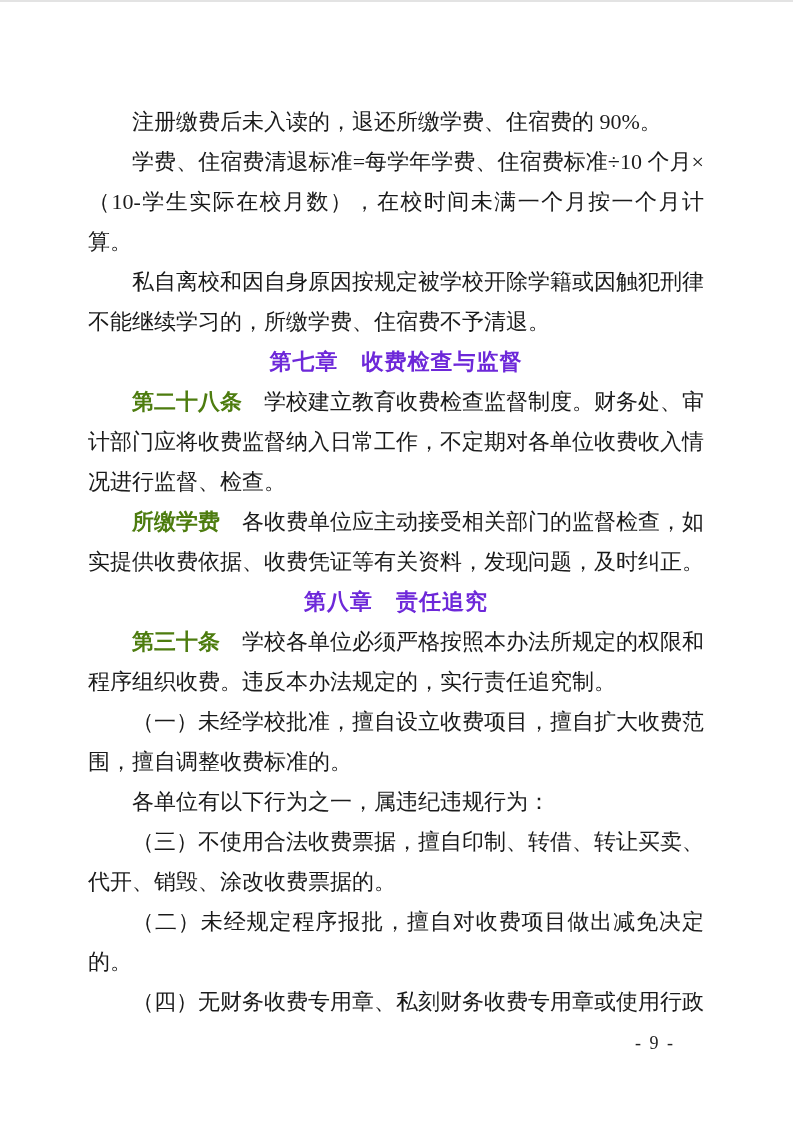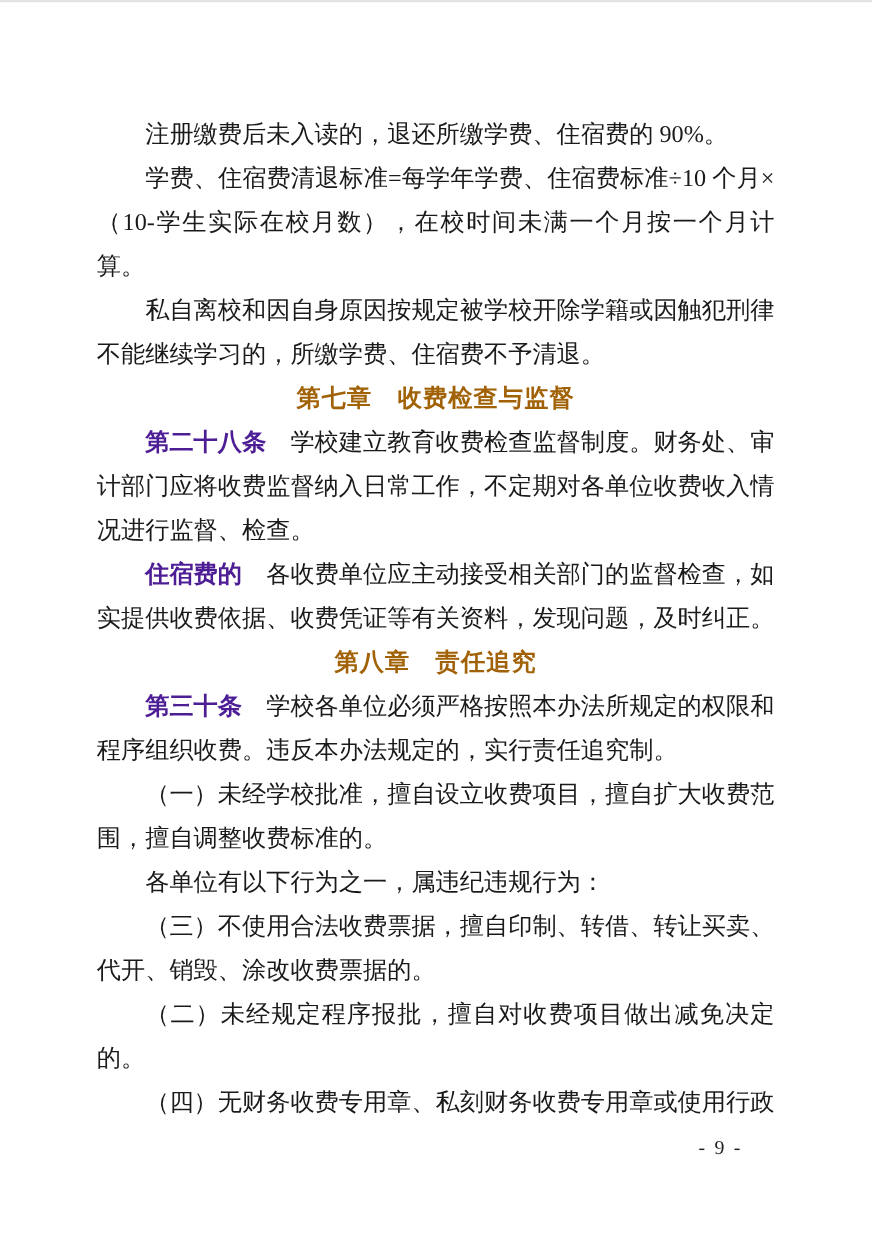--- a/index.html
+++ b/index.html
@@ -30,26 +30,26 @@
   }
   h2.chapter{
     margin:0;
     font-family:"Liberation Sans","DejaVu Sans",sans-serif;
     font-size:22px;
     font-weight:bold;
     text-align:center;
     text-indent:0;
     line-height:40px;
     letter-spacing:1px;
-    color:#a16207;
+    color:#6d28d9;
   }
   b.lead{
     font-family:"Liberation Sans","DejaVu Sans",sans-serif;
     font-weight:bold;
-    color:#4c1d95;
+    color:#4d7c0f;
   }
   .footer{
     position:absolute;
     top:1031px;
     right:118px;
     font-family:"Liberation Serif","DejaVu Serif",serif;
     font-size:18px;
     color:#222222;
     letter-spacing:2px;
   }
@@ -57,21 +57,21 @@
 </head>
 <body>
 
 <div class="page">
   <div class="content" id="doc-content">
       <p class="para">注册缴费后未入读的，退还所缴学费、住宿费的 90%。</p>
       <p class="para">学费、住宿费清退标准=每学年学费、住宿费标准÷10 个月×（10-学生实际在校月数），在校时间未满一个月按一个月计算。</p>
       <p class="para">私自离校和因自身原因按规定被学校开除学籍或因触犯刑律不能继续学习的，所缴学费、住宿费不予清退。</p>
       <h2 class="chapter">第七章　收费检查与监督</h2>
       <p class="para"><b class="lead">第二十八条</b>　<span>学校建立教育收费检查监督制度。财务处、审计部门应将收费监督纳入日常工作，不定期对各单位收费收入情况进行监督、检查。</span></p>
-      <p class="para"><b class="lead">住宿费的</b>　<span>各收费单位应主动接受相关部门的监督检查，如实提供收费依据、收费凭证等有关资料，发现问题，及时纠正。</span></p>
+      <p class="para"><b class="lead">所缴学费</b>　<span>各收费单位应主动接受相关部门的监督检查，如实提供收费依据、收费凭证等有关资料，发现问题，及时纠正。</span></p>
       <h2 class="chapter">第八章　责任追究</h2>
       <p class="para"><b class="lead">第三十条</b>　<span>学校各单位必须严格按照本办法所规定的权限和程序组织收费。违反本办法规定的，实行责任追究制。</span></p>
       <p class="para">（一）未经学校批准，擅自设立收费项目，擅自扩大收费范围，擅自调整收费标准的。</p>
       <p class="para">各单位有以下行为之一，属违纪违规行为：</p>
       <p class="para">（三）不使用合法收费票据，擅自印制、转借、转让买卖、代开、销毁、涂改收费票据的。</p>
       <p class="para">（二）未经规定程序报批，擅自对收费项目做出减免决定的。</p>
       <p class="para">（四）无财务收费专用章、私刻财务收费专用章或使用行政</p>
     </div>
   <div class="footer">
     <span>- 9 -</span>

